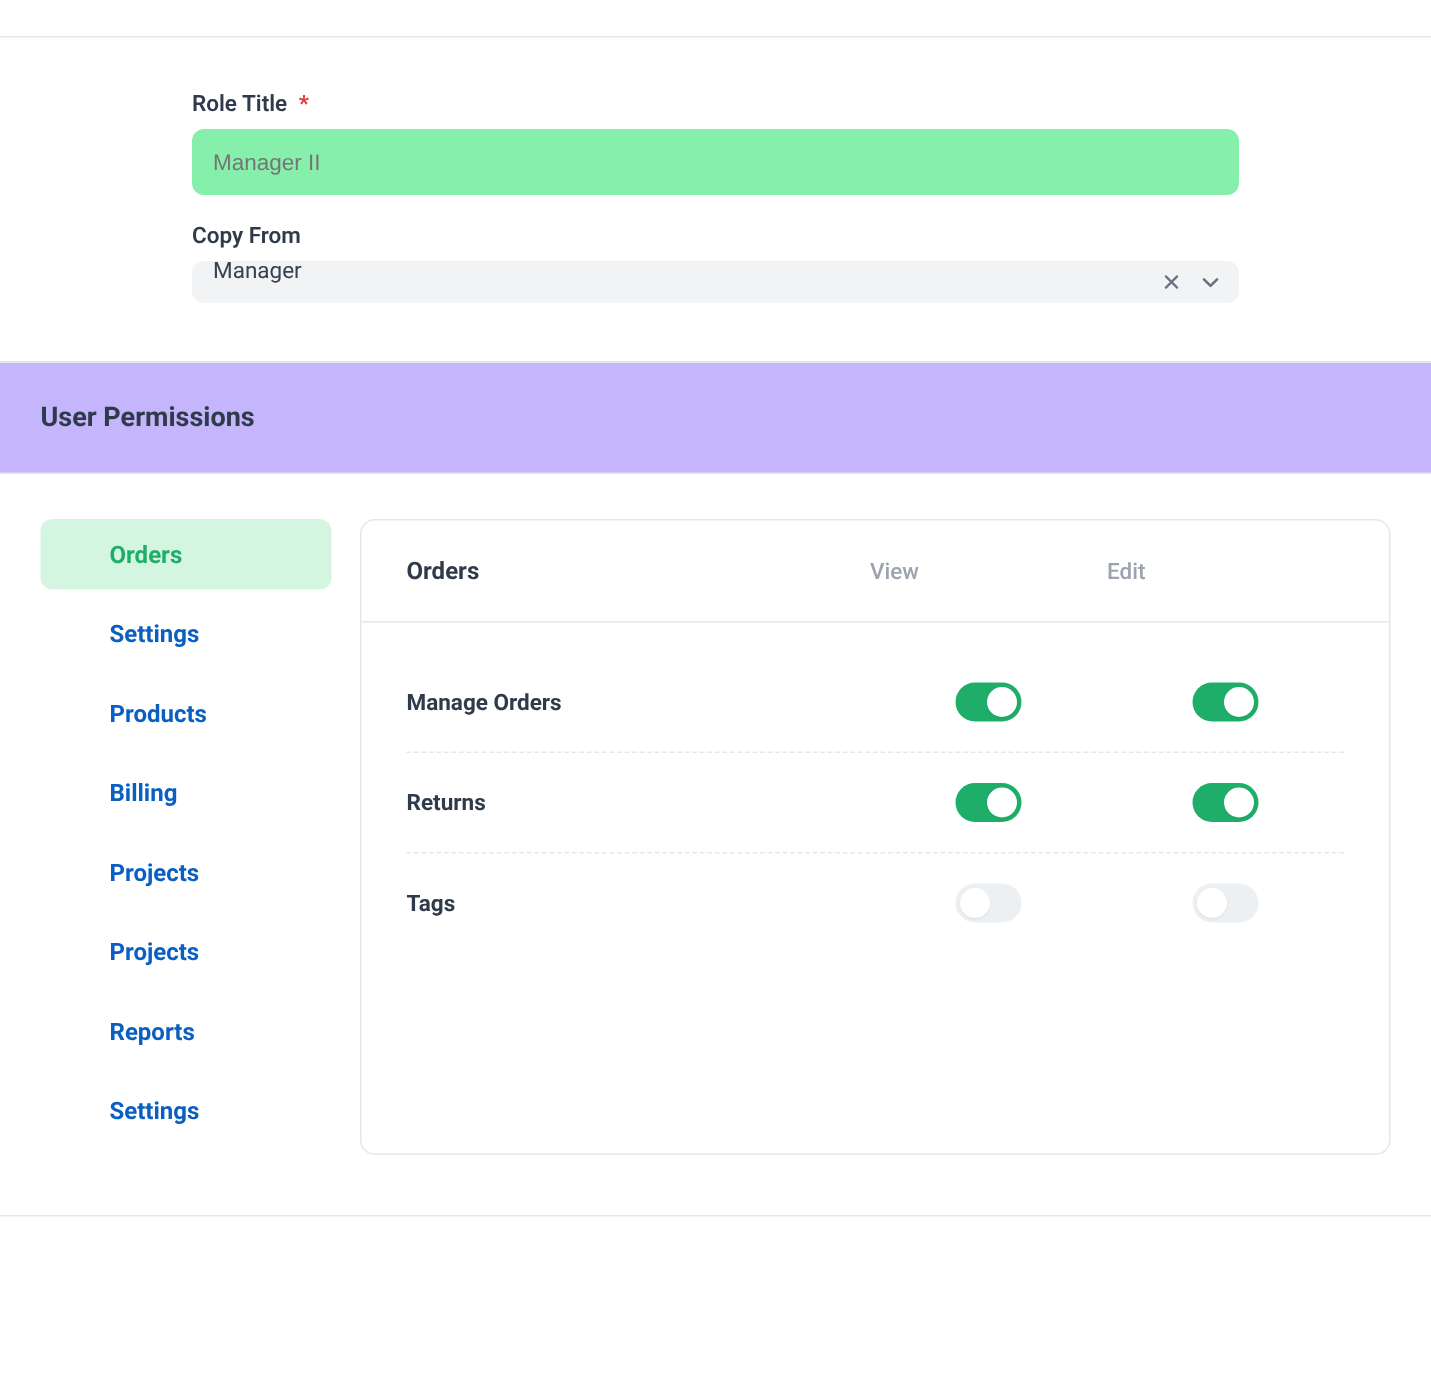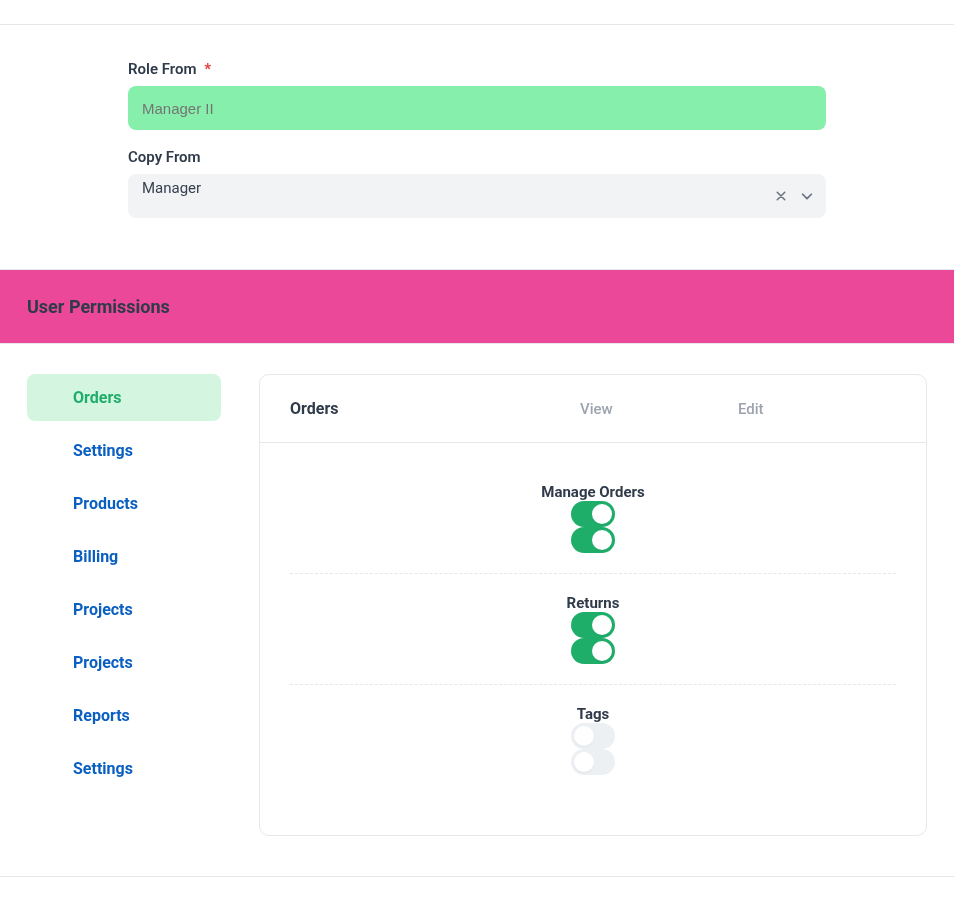--- a/index.html
+++ b/index.html
@@ -37,21 +37,21 @@
     padding: 0 14px;
     font-size: 15px;
     color: #6b7280;
   }
   .select-wrap {
     position: relative;
     width: 100%;
   }
   .select-input {
     width: 100%;
-    height: 44px;
+    height: 28px;
     background: #f1f3f5;
     border: none;
     border-radius: 8px;
     padding: 0 60px 16px 14px;
     font-size: 15px;
     color: #374151;
     display: flex;
     align-items: center;
     cursor: pointer;
   }
@@ -67,31 +67,31 @@
   .icon-btn {
     width: 18px; height: 18px;
     display: inline-flex; align-items: center; justify-content: center;
     color: #6b7280;
     cursor: pointer;
   }
   .section-header {
     border-top: 1px solid #e5e7eb;
     border-bottom: 1px solid #e5e7eb;
     padding: 26px 27px;
-    background: #ec4899;
+    background: #c4b5fd;
   }
   .section-title {
     font-size: 18px;
     font-weight: 700;
     color: #2f3a4a;
   }
   .perm-body {
     display: flex;
     padding: 30px 27px 40px 27px;
-    gap: 38px;
+    gap: 19px;
   }
   .sidebar {
     width: 194px;
     flex-shrink: 0;
   }
   .nav-list { list-style: none; }
   .nav-item {
     padding: 14px 20px 14px 46px;
     font-size: 16px;
     font-weight: 700;
@@ -128,21 +128,20 @@
     font-size: 15px;
     color: #9ca3af;
     font-weight: 500;
   }
   .perm-rows { padding: 20px 30px 40px 30px; }
   .perm-row {
     display: flex;
     align-items: center;
     padding: 20px 0;
     border-bottom: 1px dashed #e5e7eb;
-    flex-direction: column;
   }
   .perm-row:last-child { border-bottom: none; align-items: center; }
   .perm-label {
     flex: 1;
     font-size: 15px;
     font-weight: 700;
     color: #2f3a4a;
   }
   .perm-cell {
     width: 158px;
@@ -180,27 +179,27 @@
   }
 </style>
 </head>
 <body>
 
 <div class="top-border"></div>
 
 <div class="form-section">
   <div class="field-group">
     <label class="field-label">
-      <span>Role From</span>
+      <span>Role Title</span>
       <span class="req">*</span>
     </label>
     <input type="text" class="text-input" placeholder="Manager II" style="">
   </div>
 
-  <div class="field-group" style="margin-bottom:16px">
+  <div class="field-group" style="margin-bottom:4px">
     <label class="field-label">Copy From</label>
     <div class="select-wrap">
       <div class="select-input">Manager</div>
       <div class="select-icons">
         <span class="icon-btn">
           <svg viewBox="0 0 16 16" width="12" height="12" fill="none" stroke="currentColor" stroke-width="2" stroke-linecap="round">
               <path d="M3 3l10 10M13 3L3 13"></path>
             </svg>
         </span>
         <span class="icon-btn">

